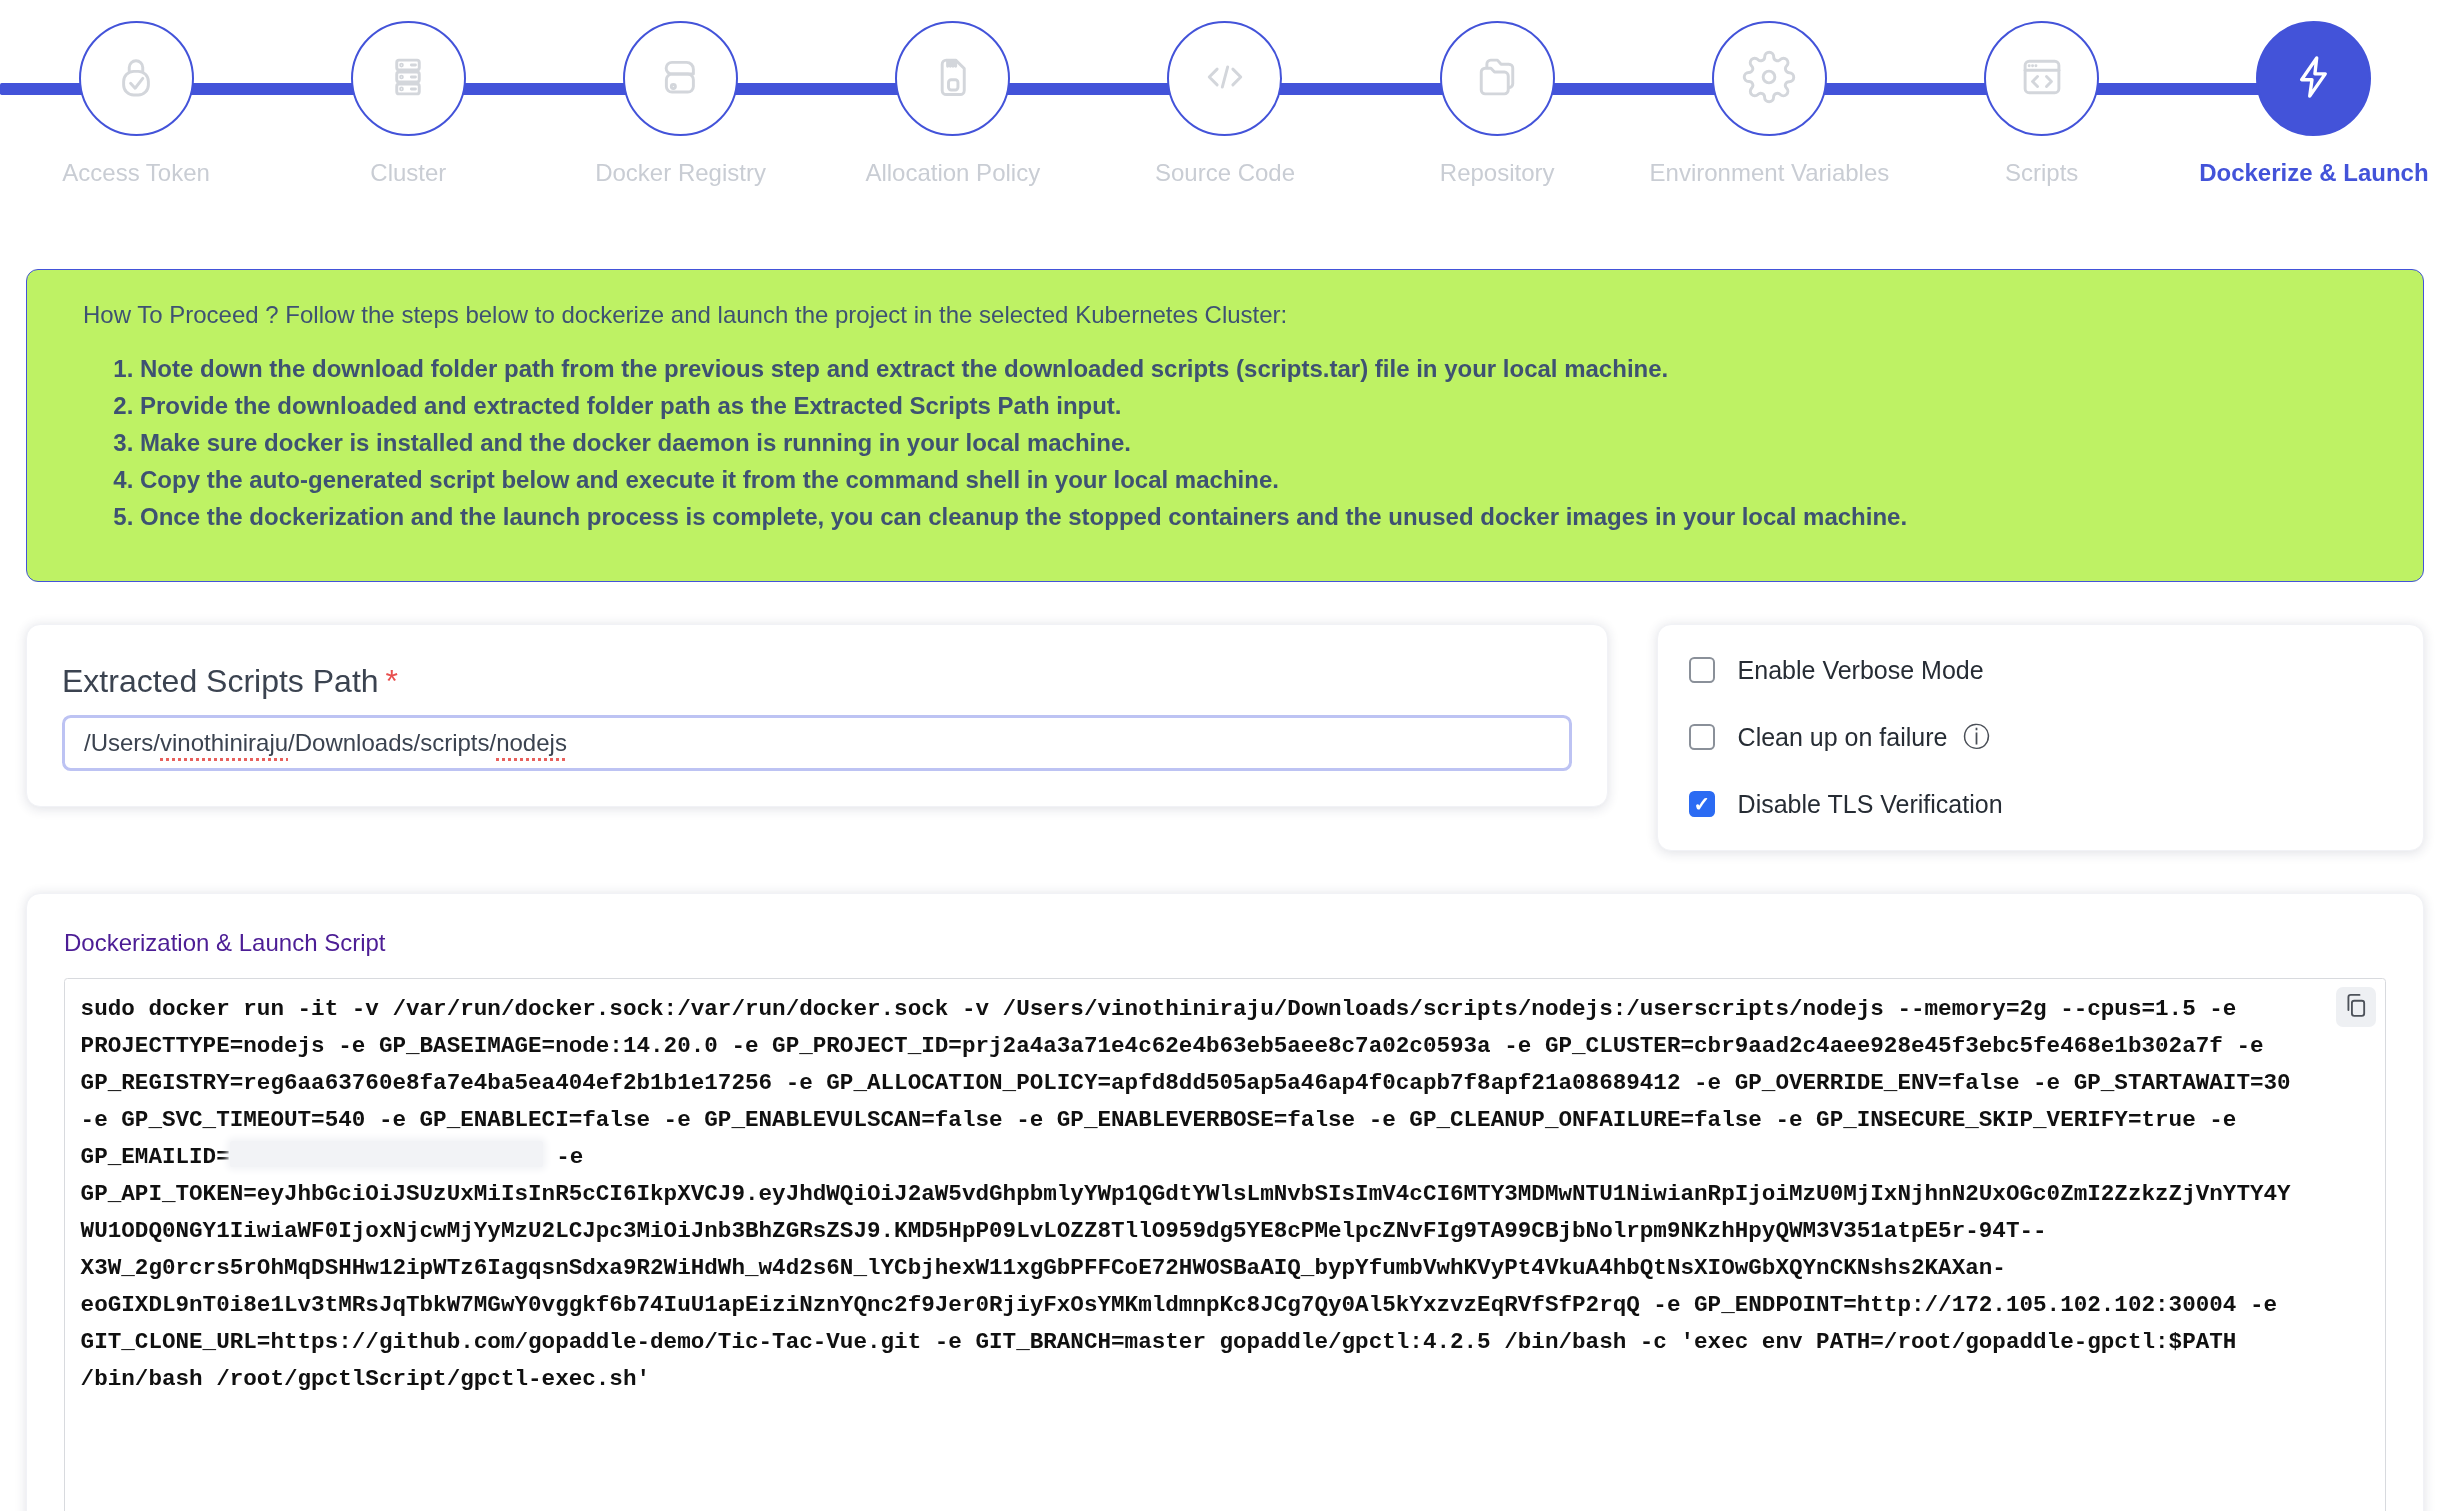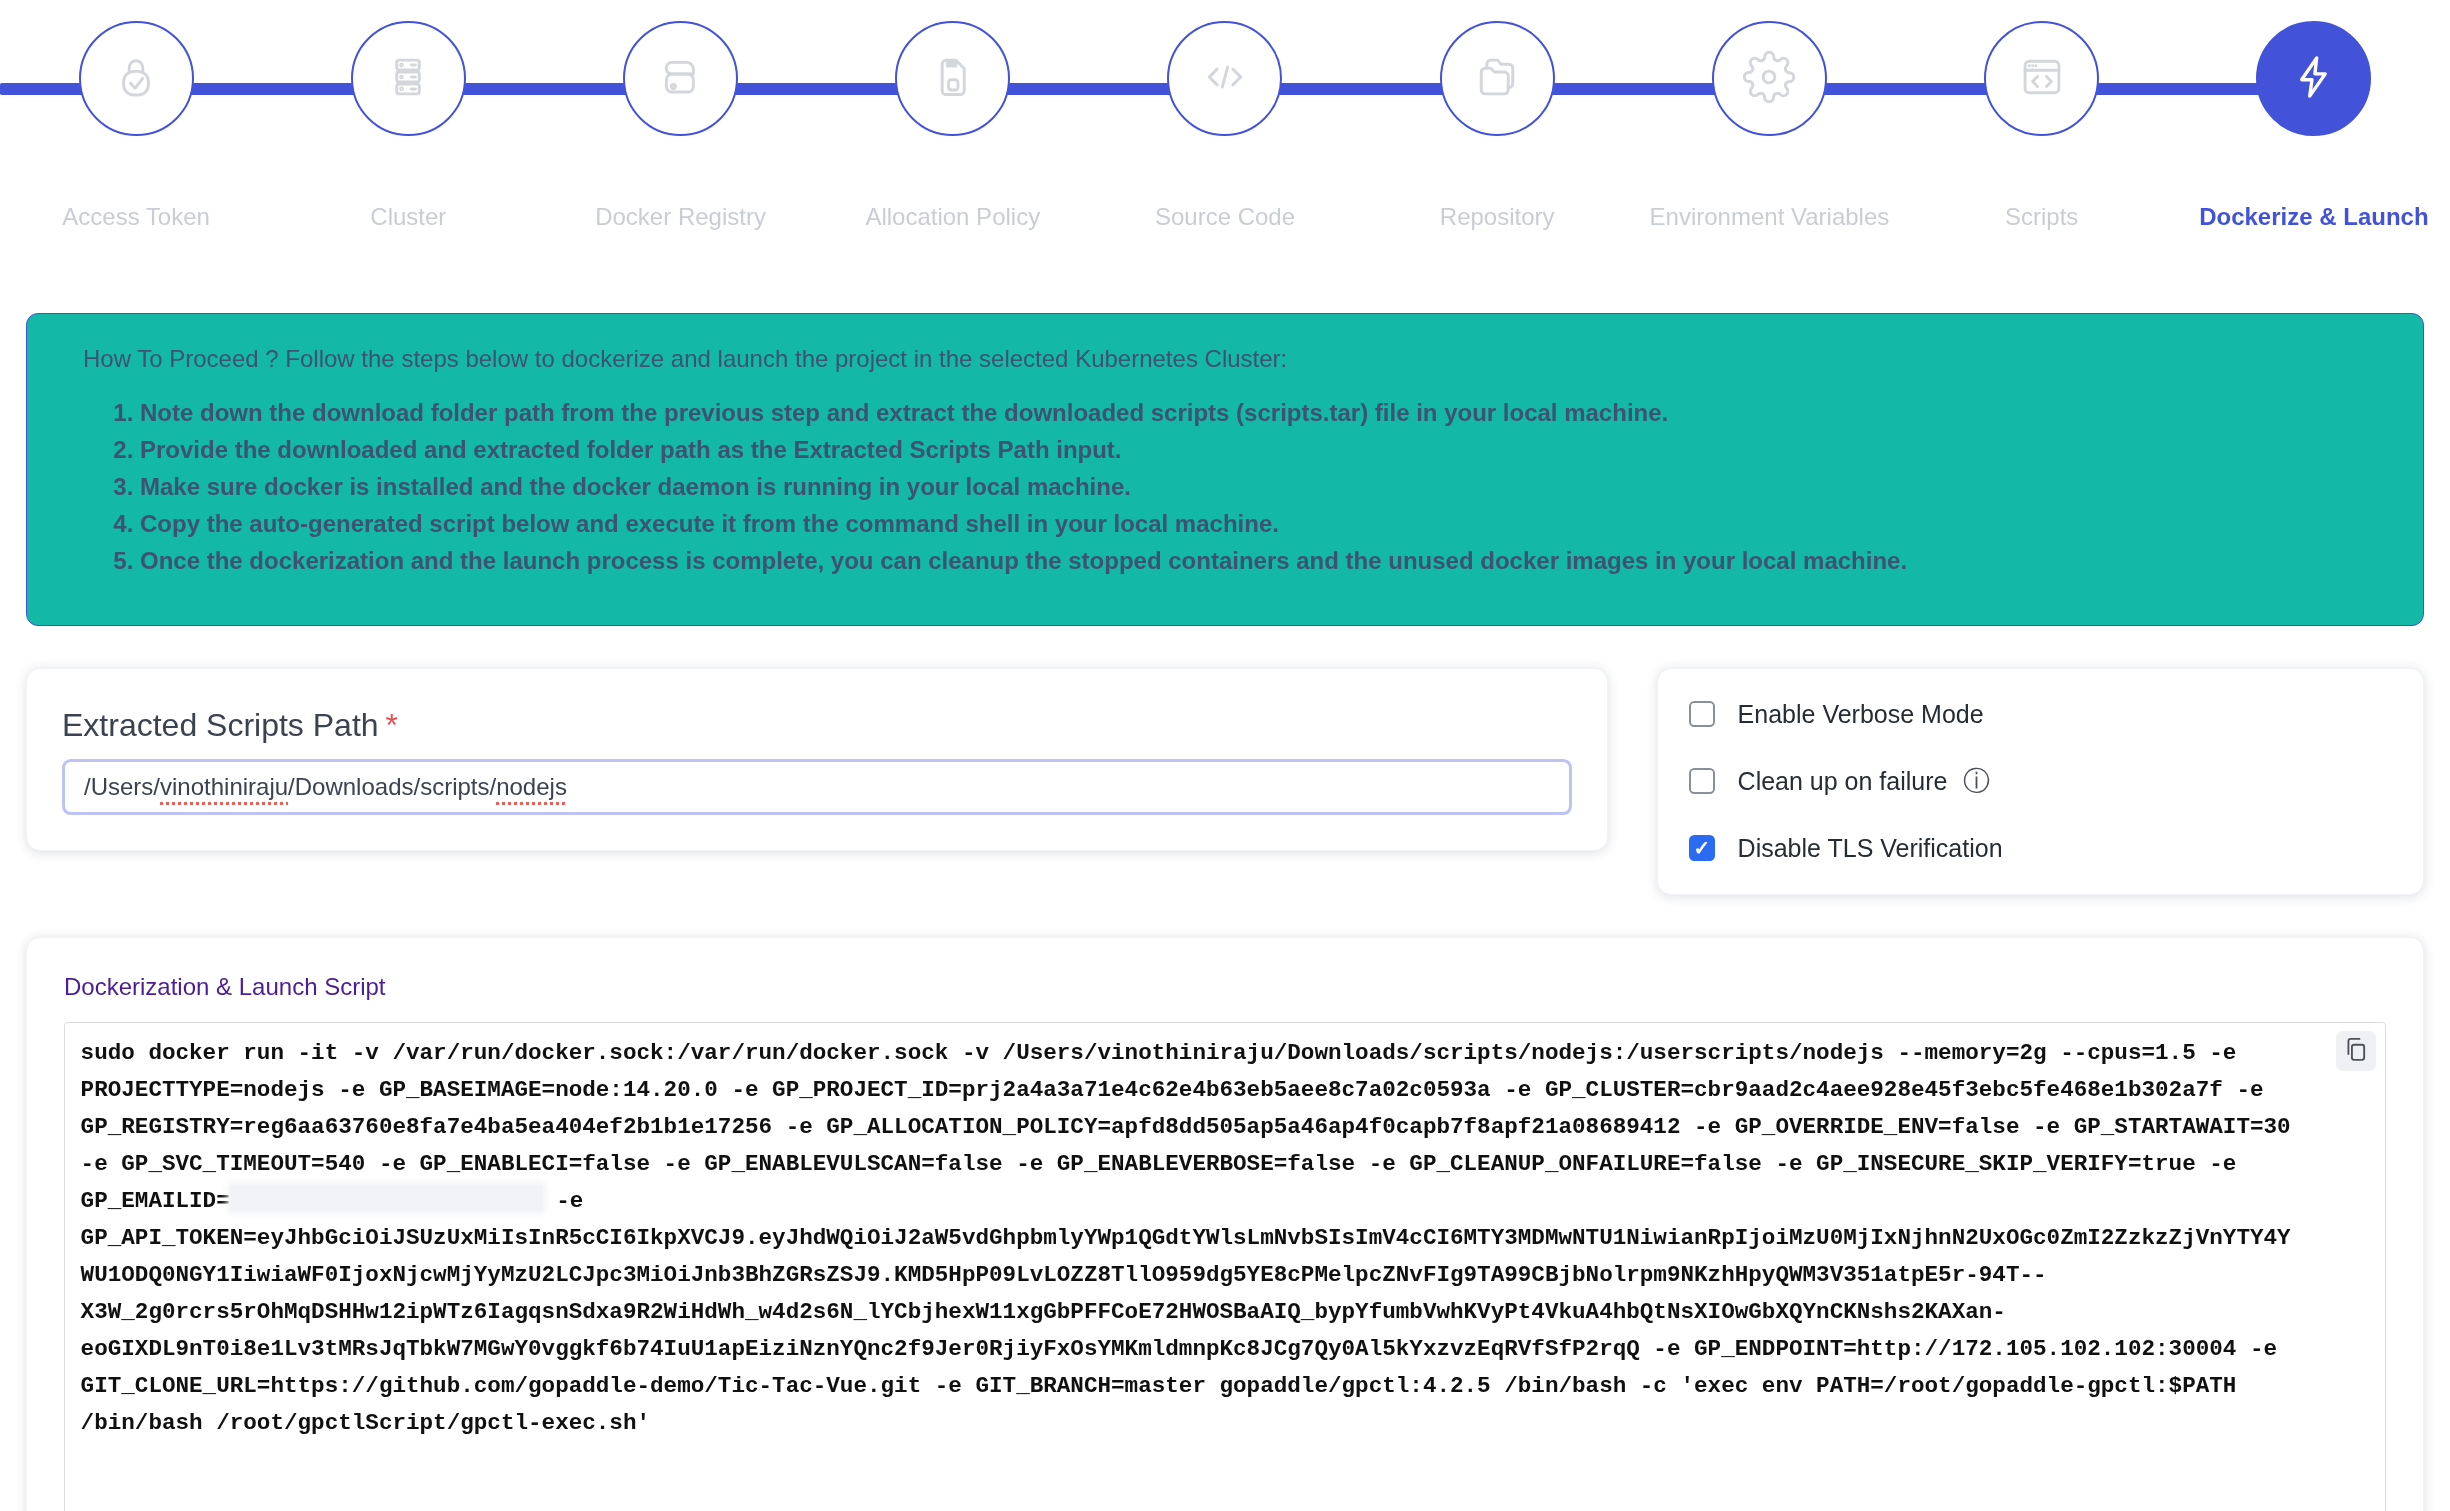--- a/index.html
+++ b/index.html
@@ -4,33 +4,33 @@
 <style>
   html,body{margin:0;padding:0;}
   body{
     width:2450px;height:1511px;overflow:hidden;background:#ffffff;
     font-family:"Liberation Sans",sans-serif;-webkit-font-smoothing:antialiased;
   }
   
   .stepper{position:relative;padding-top:21px;}
   .connector{position:absolute;left:0;top:83px;height:12px;right:115px;background:#4353d9;border-radius:1.7px;}
   .steps{display:flex;position:relative;}
-  .step{flex:1;display:flex;flex-direction:column;align-items:center;gap:44px;}
+  .step{flex:1;display:flex;flex-direction:column;align-items:center;}
   .circle{
     width:115px;height:115px;border-radius:50%;border:2.6px solid #4353d9;background:#fff;
     display:flex;align-items:center;justify-content:center;position:relative;z-index:1;box-sizing:border-box;
   }
   .step.active .circle{background:#4353d9;}
   .circle svg{width:54px;height:54px;stroke:#d3d6db;fill:none;stroke-width:1.3;stroke-linecap:round;stroke-linejoin:round;}
   .step.active .circle svg{stroke:#ffffff;stroke-width:1.5;}
   .step-label{margin-top:22.6px;font-size:24px;color:#c9cdd4;}
   .step.active .step-label{color:#4353d9;font-weight:600;}
   
   .info-box{
-    margin:82px 26px 0;background:#14b8a6;border:1.7px solid #4353d9;border-radius:12px;
+    margin:82px 26px 0;background:#bef264;border:1.7px solid #4353d9;border-radius:12px;
     padding:31px 38px 38px 56px;color:#3e5272;font-size:24px;box-sizing:border-box;
   }
   .info-title{margin-bottom:21px;}
   .info-box ol{margin:8px;padding-left:49px;font-weight:bold;}
   .info-box li{line-height:37px;}
   
   .card{background:#fff;border-radius:14px;border:0.9px solid #f1f2f6;box-shadow:0 1.7px 12px rgba(33,40,77,.14);}
   .form-row{display:flex;margin:42px 26px 0;gap:49px;align-items:flex-start;}
   .path-card{width:1582px;padding:38px 35px 35px;box-sizing:border-box;}
   .field-label{font-size:32px;color:#3b4350;}

